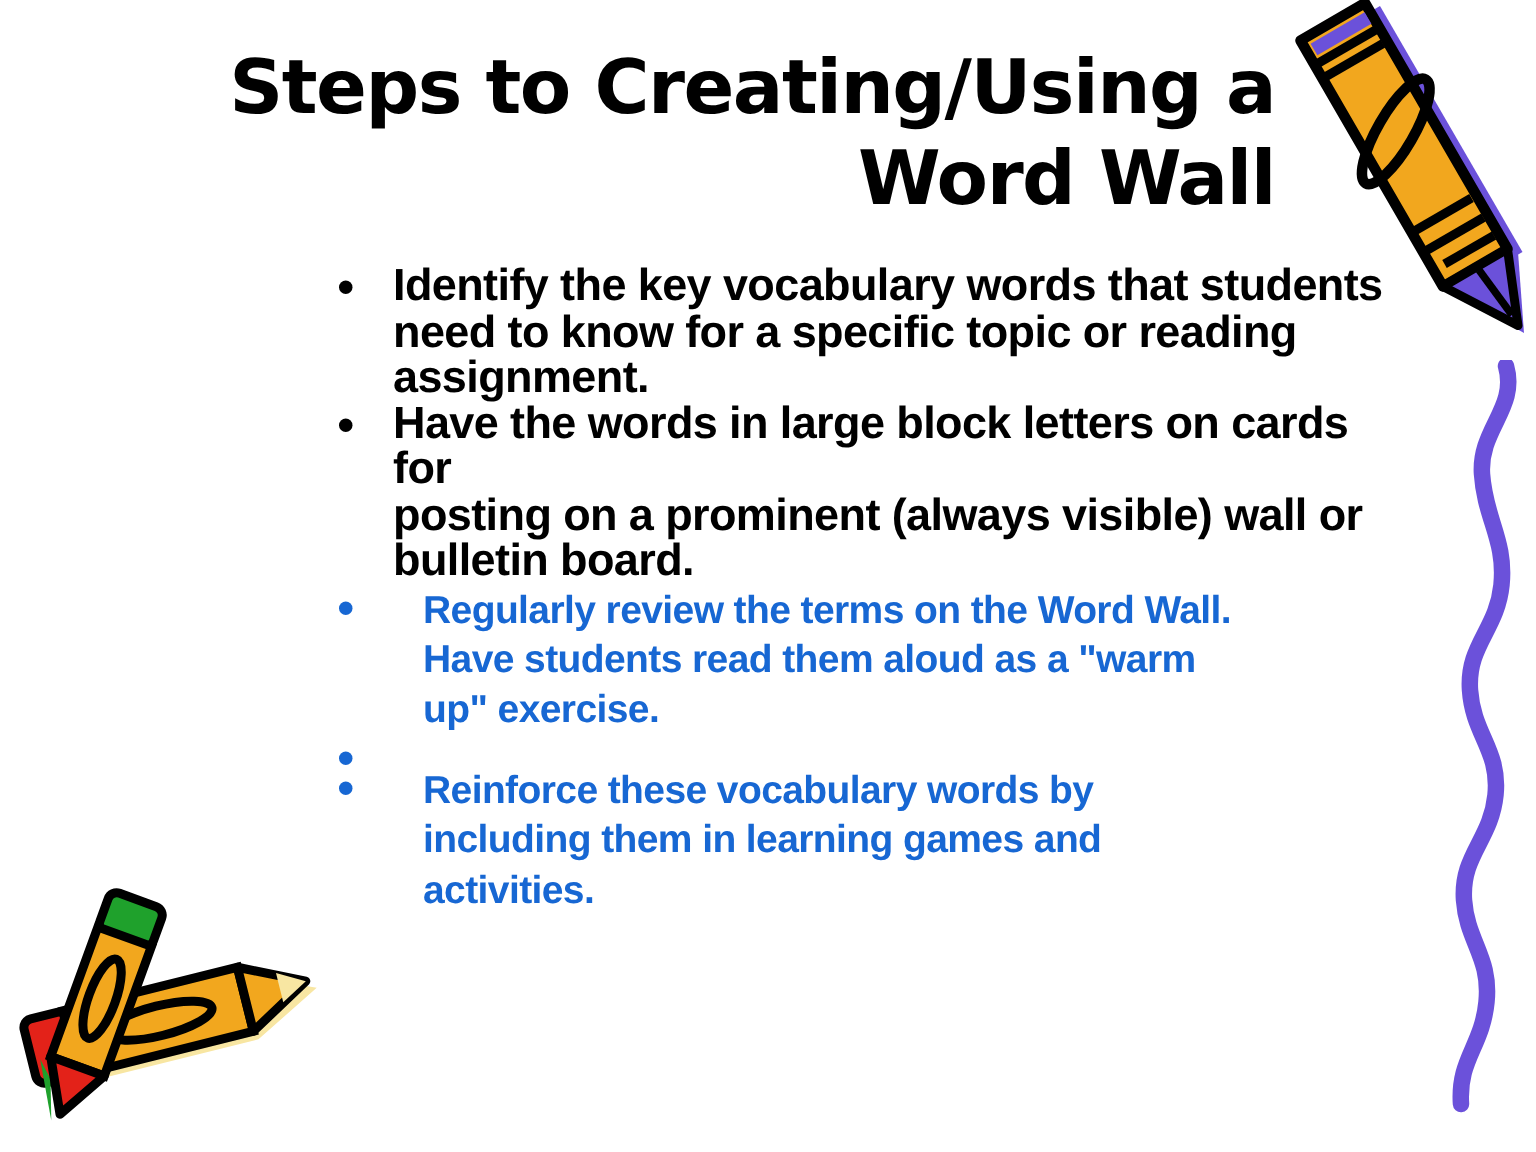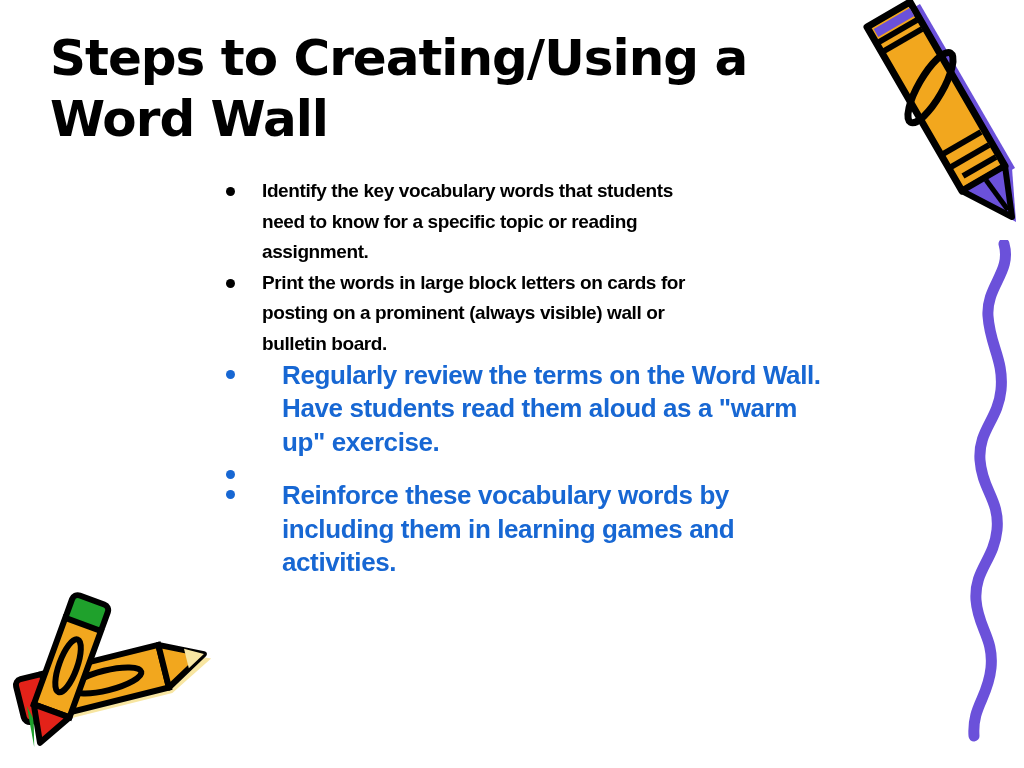--- a/index.html
+++ b/index.html
@@ -11,21 +11,21 @@
   .slide {
     position:relative;
     width:1024px; height:768px;
     background:var(--background, #ffffff);
     overflow:hidden;
   }
   .title {
     position:absolute;
     left:50px; top:28px; width:800px;
     margin:0;
-    text-align:left;
+    text-align:right;
     font-family:"DejaVu Sans", sans-serif;
     font-weight:bold;
     font-size:50px;
     line-height:61px;
     letter-spacing:-1px;
     color:var(--text-black, #000);
     white-space:pre-line;
   }
   .bullets {
     position:absolute;
@@ -34,21 +34,21 @@
     list-style:none;
   }
   .bullet-item {
     display:flex;
     align-items:flex-start;
     font-weight:700;
     letter-spacing:-0.4px;
   }
   .bullet-item[data-color-key="text_black"] {
     color:var(--text-black, #000);
-    font-size:19px;
+    font-size:30px;
     line-height:30.5px;
   }
   .bullet-item[data-color-key="text_blue"] {
     color:var(--text-blue, #1767d3);
     font-size:26px;
     line-height:33.4px;
     gap:20px;
   }
   .marker {
     flex:none;
@@ -83,21 +83,21 @@
 
   <ul class="bullets">
     <li class="bullet-item" data-color-key="text_black">
       <span class="marker"></span>
       <span class="btext">Identify the key vocabulary words that students
 need to know for a specific topic or reading
 assignment.</span>
     </li>
     <li class="bullet-item" data-color-key="text_black">
       <span class="marker"></span>
-      <span class="btext">Print the words in large block letters on cards for
+      <span class="btext">Have the words in large block letters on cards for
 posting on a prominent (always visible) wall or
 bulletin board.</span>
     </li>
     <li class="bullet-item" data-color-key="text_blue">
       <span class="marker"></span>
       <span class="btext">Regularly review the terms on the Word Wall.
 Have students read them aloud as a "warm
 up" exercise.</span>
     </li>
     <li class="bullet-item" data-color-key="text_blue">

